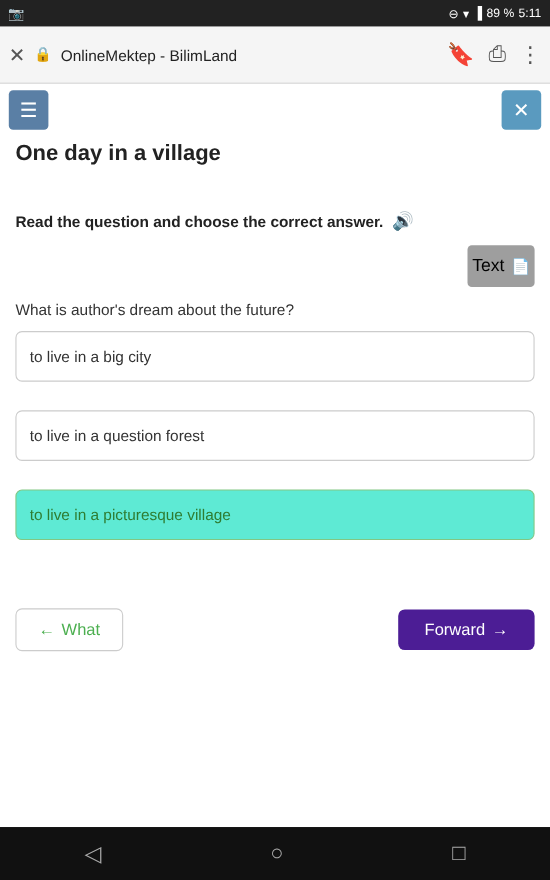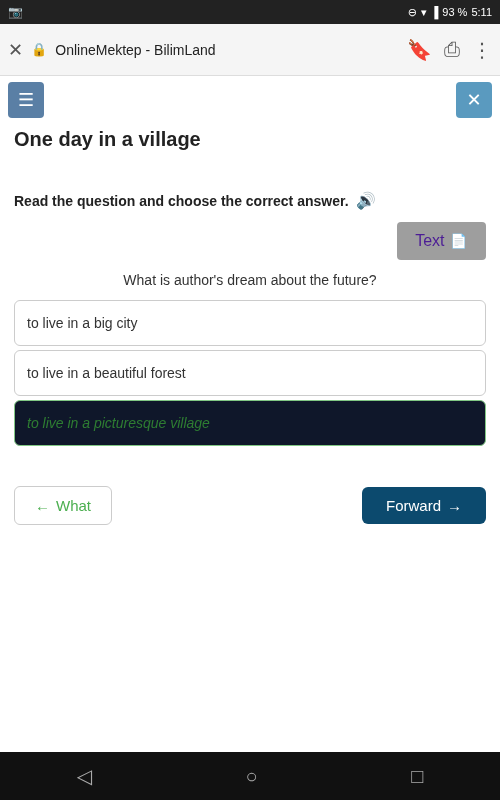--- a/index.html
+++ b/index.html
@@ -144,56 +144,54 @@
     .speaker-icon {
       font-size: 16px;
       color: #555;
     }
 
     .text-button {
       display: flex;
       align-items: center;
       gap: 6px;
       background: #9e9e9e;
-      color: #4c1d95;
+      color: #000000;
       border: none;
       border-radius: 4px;
-      padding: 10px 18px;
+      padding: 10px 4px;
       font-size: 16px;
       cursor: pointer;
       float: right;
       margin-bottom: 12px;
     }
     .text-button .doc-icon {
       font-size: 14px;
     }
 
     .question {
       font-size: 14px;
       color: #333;
       margin: 14px 0 12px 0;
       clear: both;
-      text-align: center;
     }
 
     .answer-option {
       border: 1px solid #ccc;
       border-radius: 6px;
       padding: 14px 12px;
-      margin-bottom: 4px;
+      margin-bottom: 26px;
       font-size: 14px;
       color: #333;
       cursor: pointer;
       background: #fff;
     }
     .answer-option.selected {
-      background: #0f172a;
+      background: #5eead4;
       border-color: #81c784;
       color: #2e7d32;
-      font-style: italic;
     }
 
     
     .nav-buttons {
       display: flex;
       justify-content: space-between;
       align-items: center;
       padding: 16px 14px;
     }
     .back-btn {
@@ -205,21 +203,21 @@
       background: #fff;
       padding: 10px 20px;
       font-size: 15px;
       color: #4caf50;
       cursor: pointer;
     }
     .forward-btn {
       display: flex;
       align-items: center;
       gap: 6px;
-      background: #0c4a6e;
+      background: #4c1d95;
       color: #fff;
       border: none;
       border-radius: 6px;
       padding: 10px 24px;
       font-size: 15px;
       cursor: pointer;
     }
 
     
     .nav-bar {
@@ -243,21 +241,21 @@
   </style>
 </head>
 <body>
 
 <div class="status-bar">
   <span class="left-icon">📷</span>
   <div class="status-icons">
     <span>⊖</span>
     <span>▾</span>
     <span>▐</span>
-    <span>93 %</span>
+    <span>89 %</span>
     <span>5:11</span>
   </div>
 </div>
 
 <div class="browser-bar">
   <button class="close-btn">✕</button>
   <span class="lock-icon">🔒</span>
   <div class="url-area">
     <div class="site-name">OnlineMektep - BilimLand</div>
   </div>
@@ -288,21 +286,21 @@
     </div>
 
     <button class="text-button">
       <span>Text</span>
       <span class="doc-icon">📄</span>
     </button>
 
     <div class="question">What is author's dream about the future?</div>
 
     <div class="answer-option">to live in a big city</div>
-    <div class="answer-option">to live in a beautiful forest</div>
+    <div class="answer-option">to live in a question forest</div>
     <div class="answer-option selected">to live in a picturesque village</div>
   </div>
 
   <div class="nav-buttons">
     <button class="back-btn">
       <span>←</span>
       <span>What</span>
     </button>
     <button class="forward-btn">
       <span>Forward</span>

